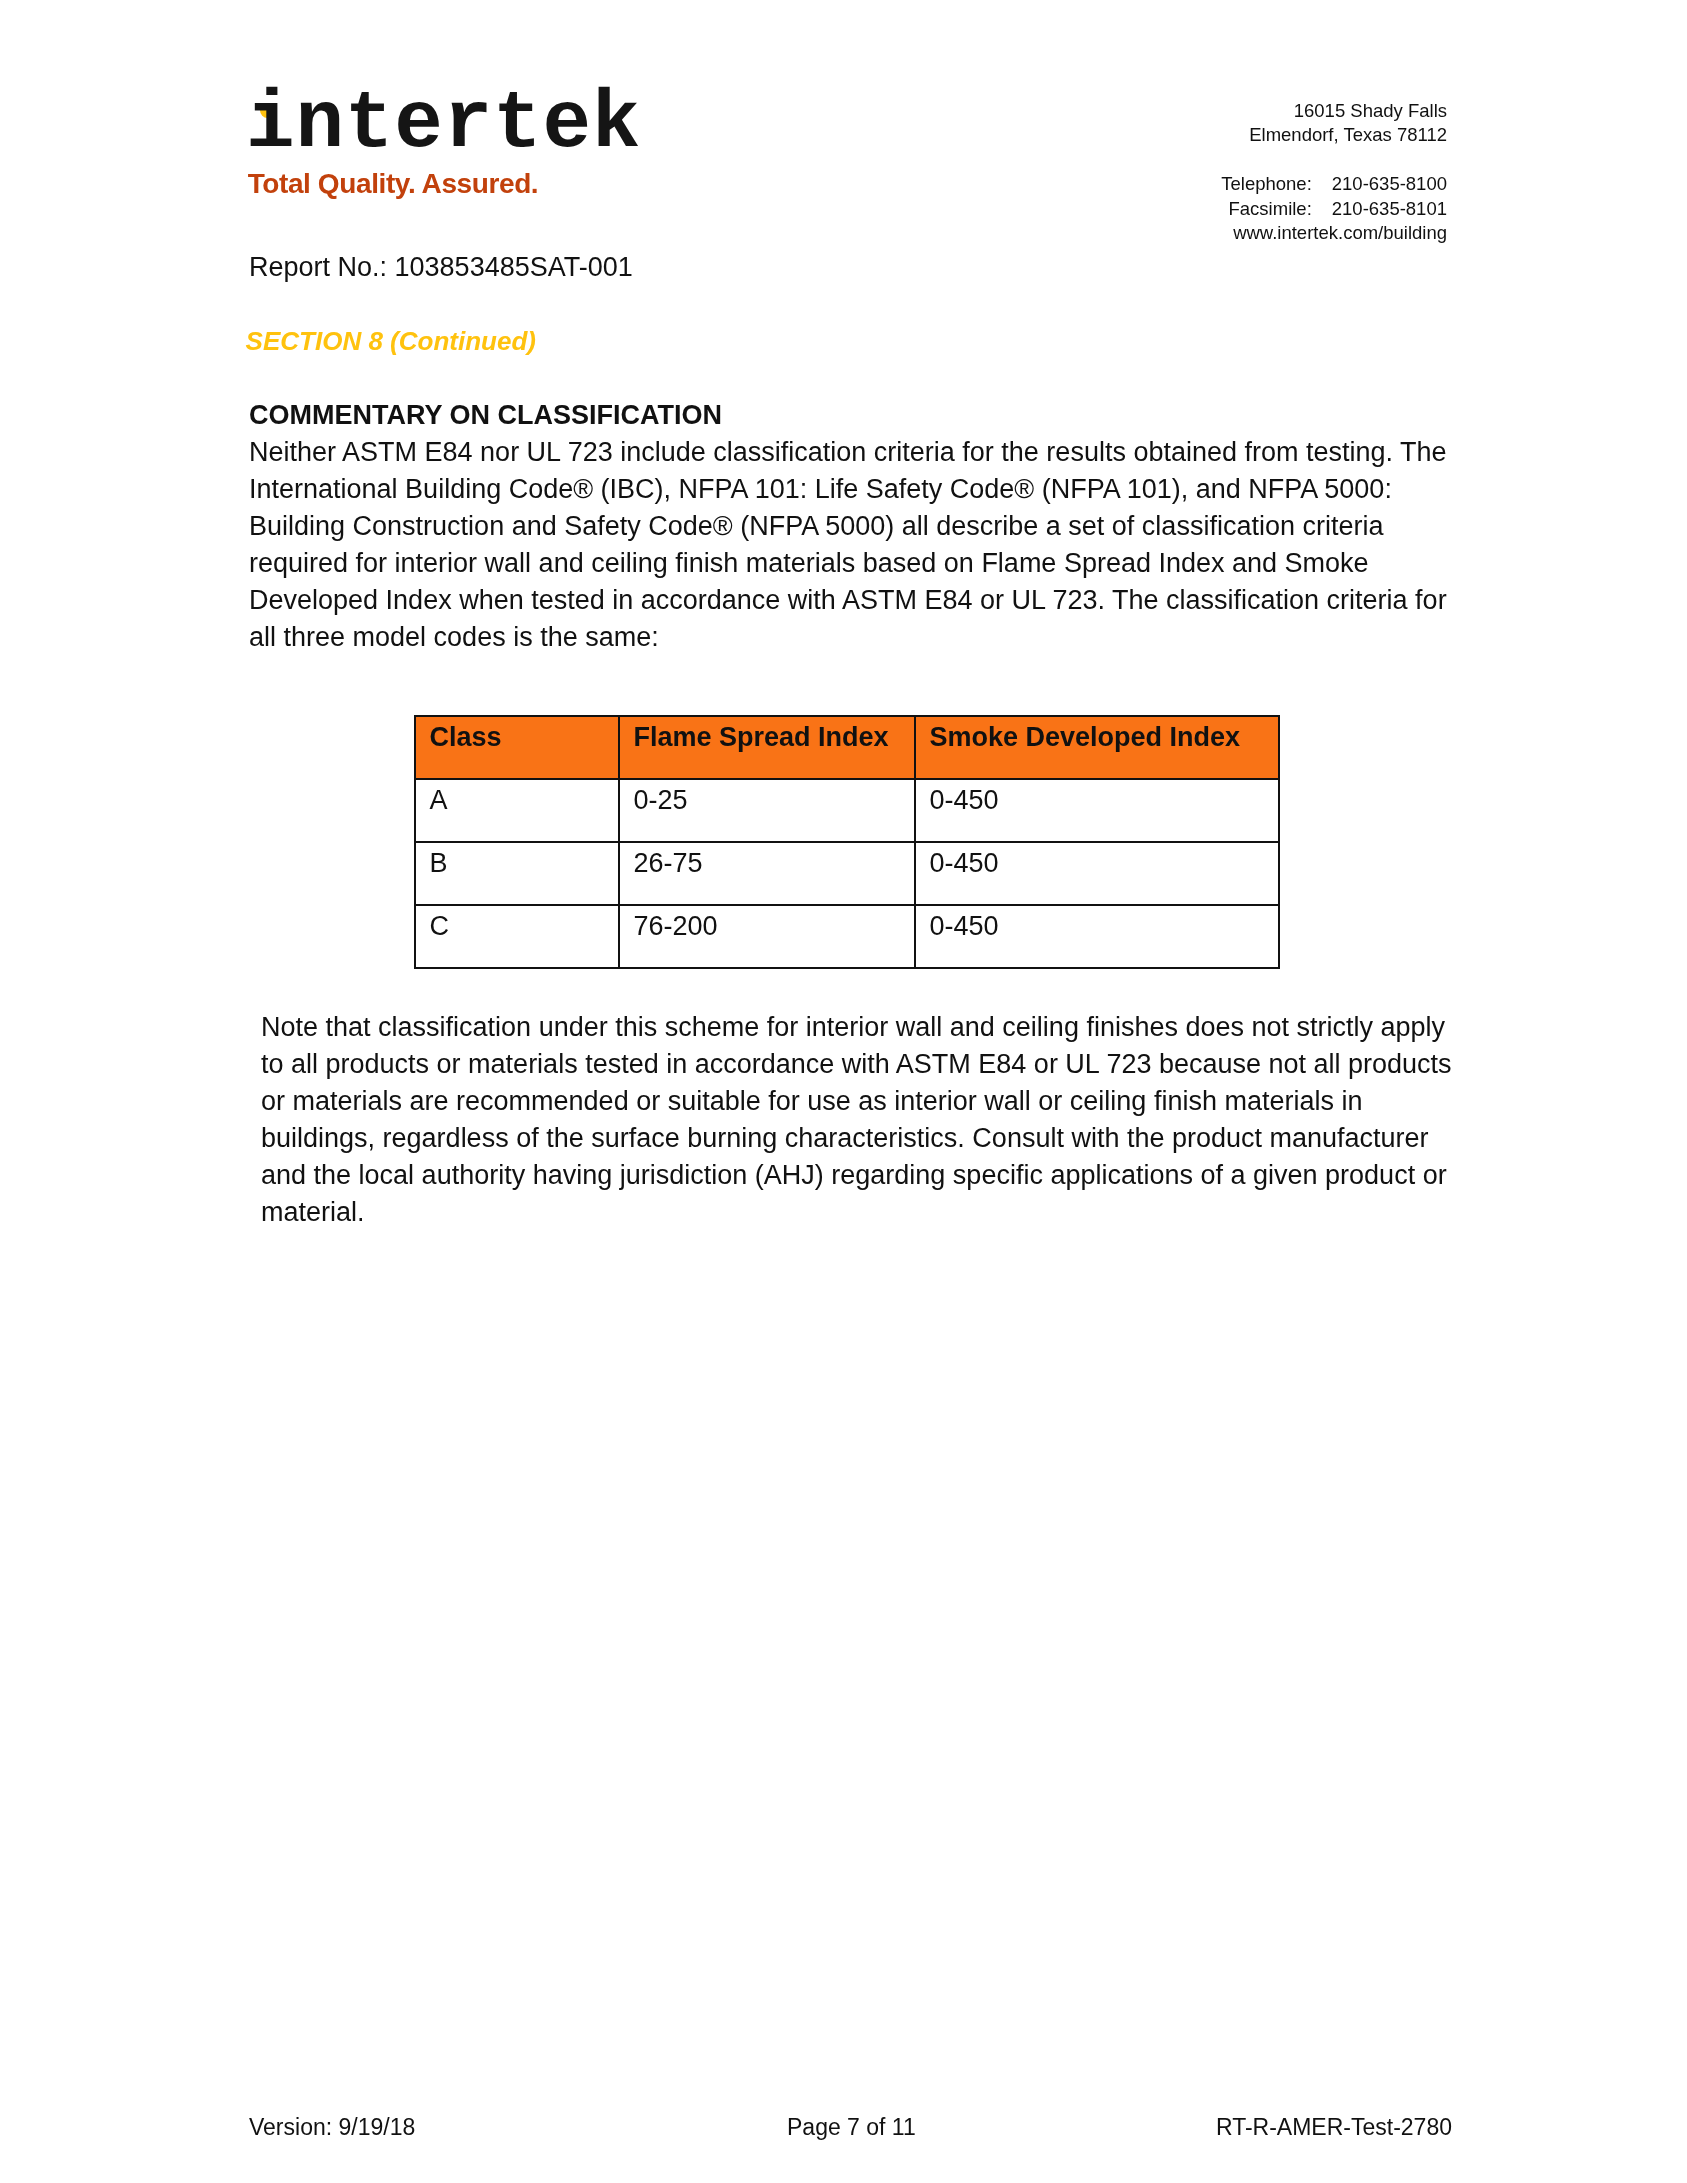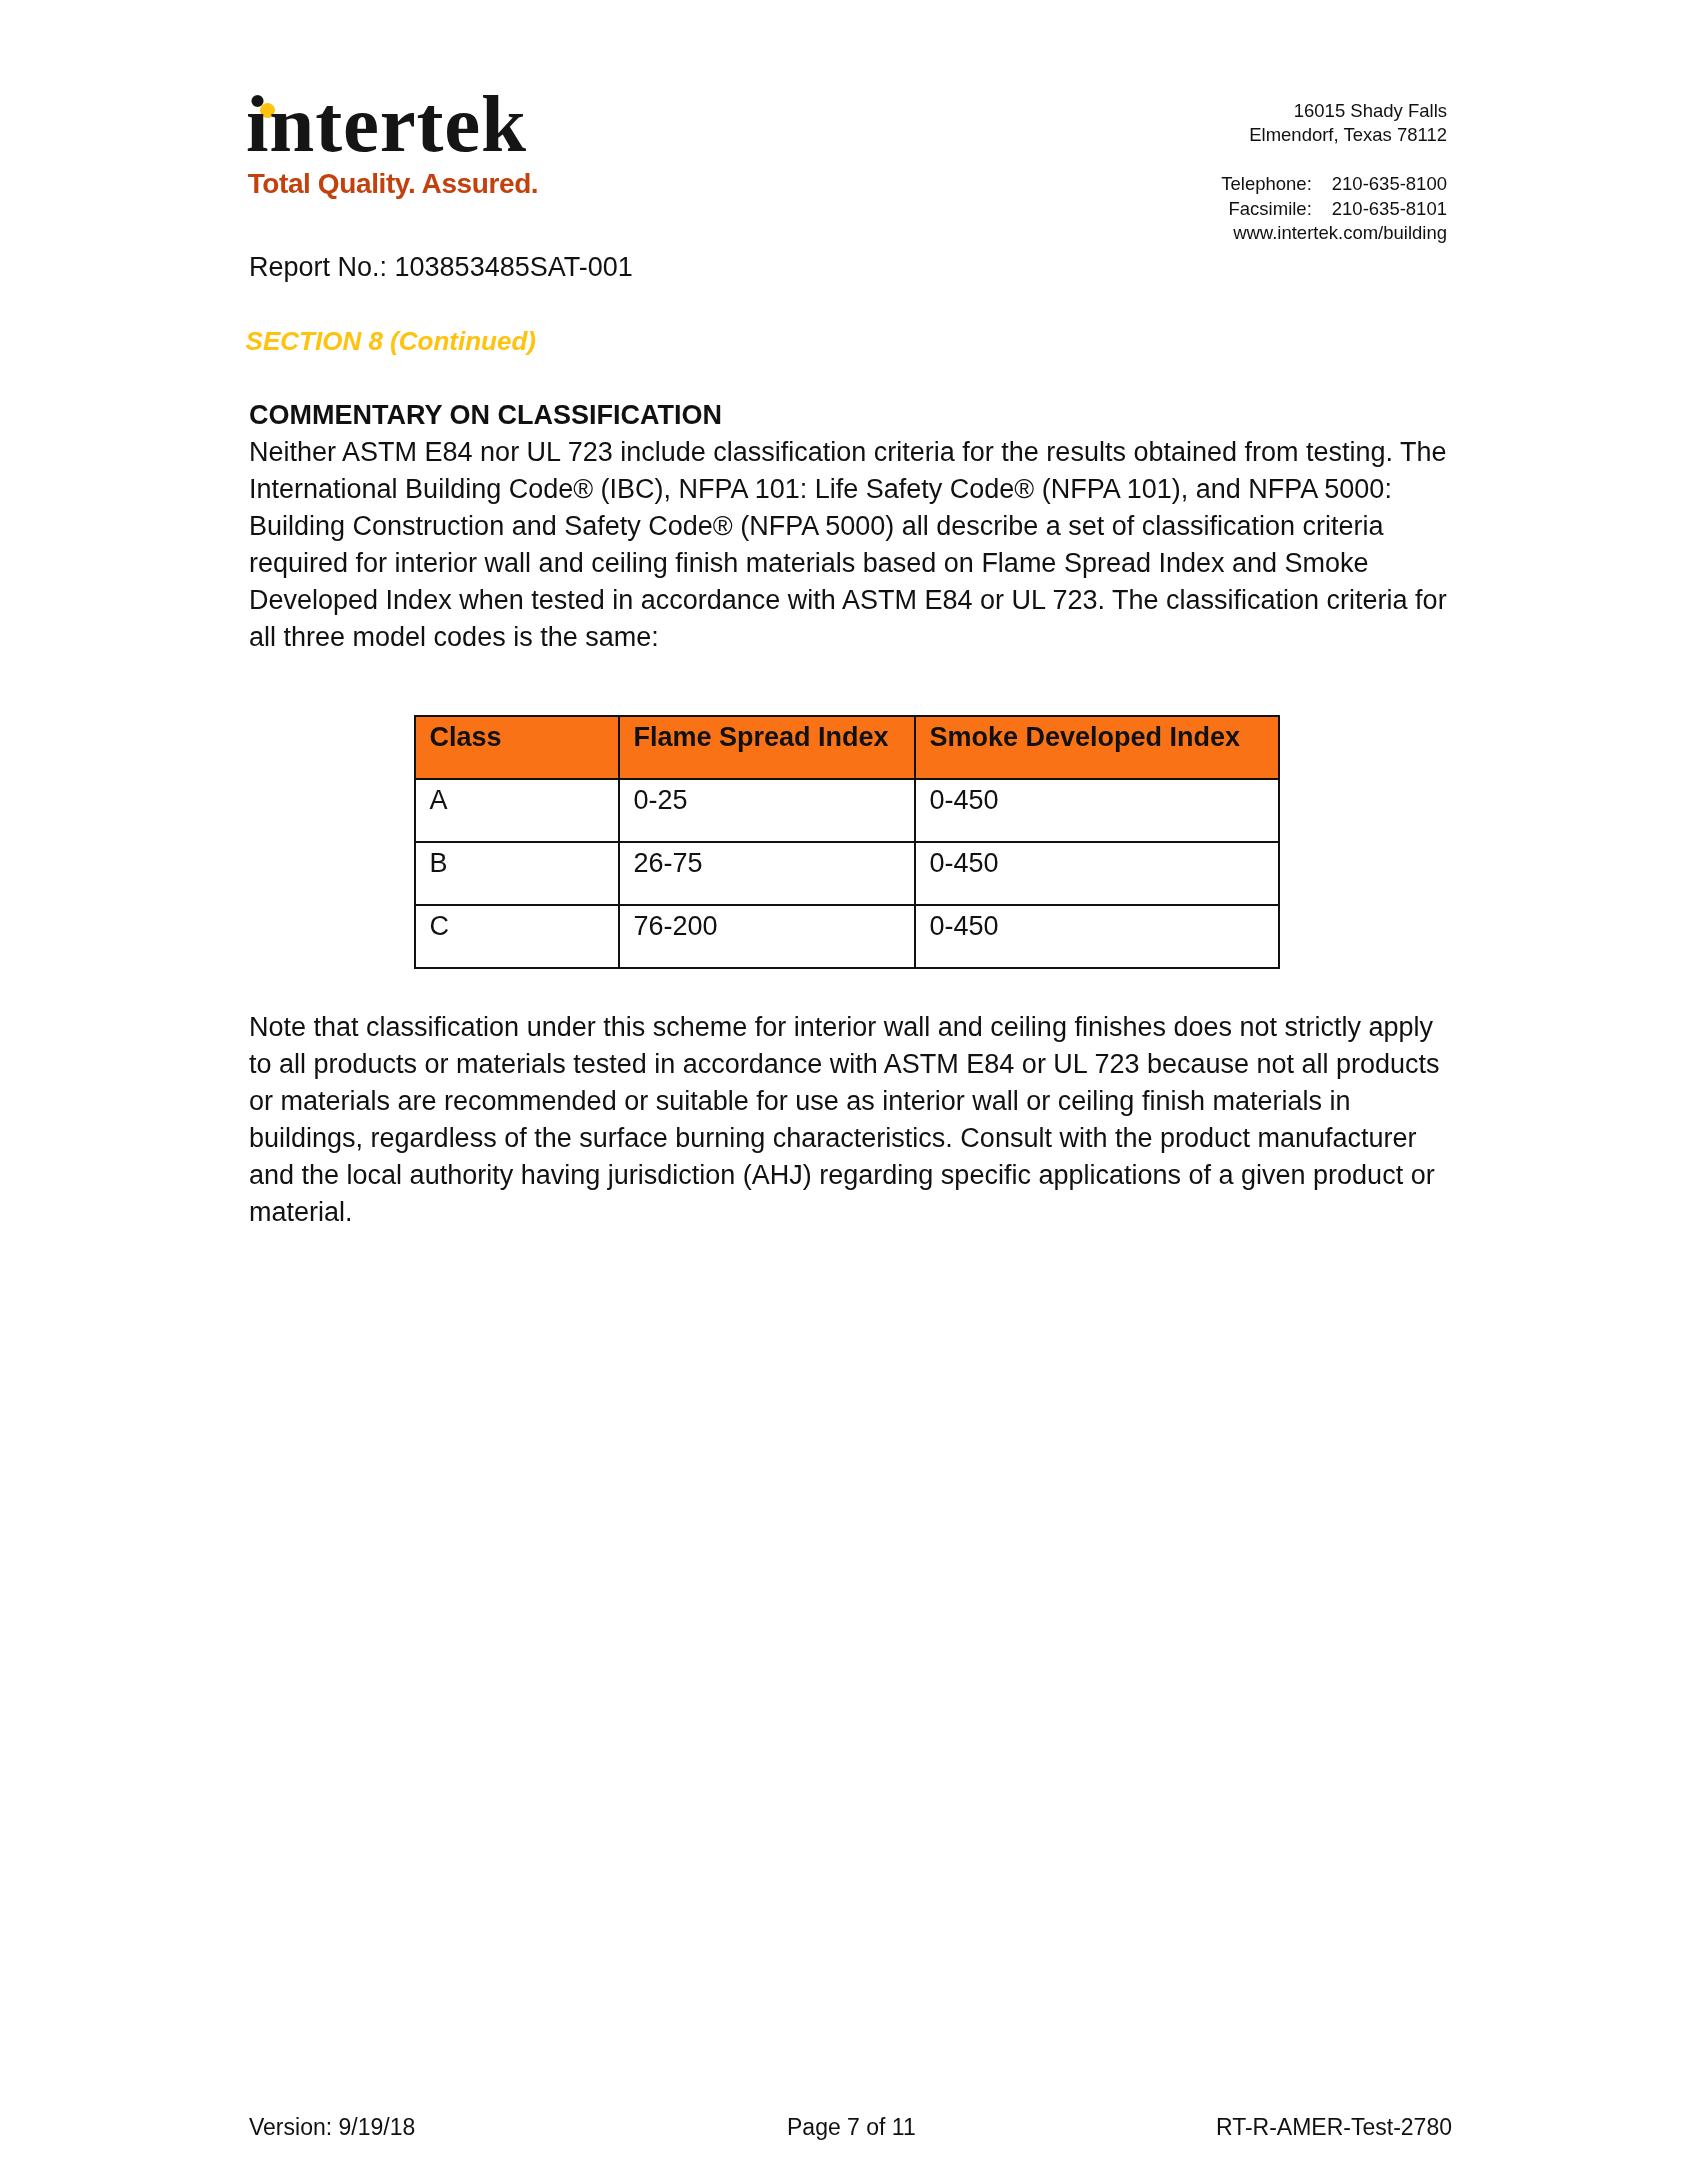--- a/index.html
+++ b/index.html
@@ -3,21 +3,21 @@
   <meta charset="utf-8">
   <style>
     html, body { margin: 0; padding: 0; background: #ffffff; }
     body {
       width: 1687px; height: 2183px; position: relative; overflow: hidden;
       font-family: "Liberation Sans", "DejaVu Sans", sans-serif; color: #111;
     }
     .logo { position: absolute; left: 246px; top: 84px; width: 336px; height: 114px; }
     .logo-word {
       position: absolute; left: 0; top: 0;
-      font-family: Liberation Serif, serif; font-weight: bold;
+      font-family: Liberation Mono, monospace; font-weight: bold;
       font-size: 81px; letter-spacing: 0.8px; color: #151515; line-height: 81px;
     }
     .logo-dot { position: absolute; left: 13.5px; top: 18.5px; width: 15px; height: 15px; border-radius: 50%; background: #ffc20e; }
     .logo-tag {
       position: absolute; left: 1.7px; top: 84px; font-size: 28px; font-weight: bold; color: #c2410c;
       font-family: "Liberation Sans", sans-serif; letter-spacing: -0.4px;
     }
     .address { position: absolute; right: 240px; top: 99px; text-align: right; font-size: 18.5px; line-height: 24.4px; color: #111; }
     .address .gap { height: 24.4px; }
     .address .row span.lbl { margin-right: 20px; }
@@ -32,21 +32,21 @@
       margin: 59px 0 0 165px; border-collapse: collapse; width: 866px;
       font-size: 27px;
     }
     table.cls th, table.cls td {
       border: 2.5px solid #111; text-align: left; vertical-align: top;
       padding: 5px 13.5px 0 13.5px; height: 56px;
     }
     table.cls th { background: #f97316; font-weight: bold; }
     table.cls col.c1 { width: 204px; }
     table.cls col.c2 { width: 296px; }
-    .note { margin-top: 40px; }
+    .note { margin-top: 40px; margin-left: 12px; }
     .footer { position: absolute; top: 2114px; left: 249px; width: 1203px; font-size: 23px; display: flex; justify-content: space-between; }
     .footer .center { position: absolute; left: 538px; }
   </style>
 </head>
 <body>
 
 <div class="logo">
   <div class="logo-dot"></div>
   <div class="logo-word">intertek</div>
   <div class="logo-tag">Total Quality. Assured.</div>

